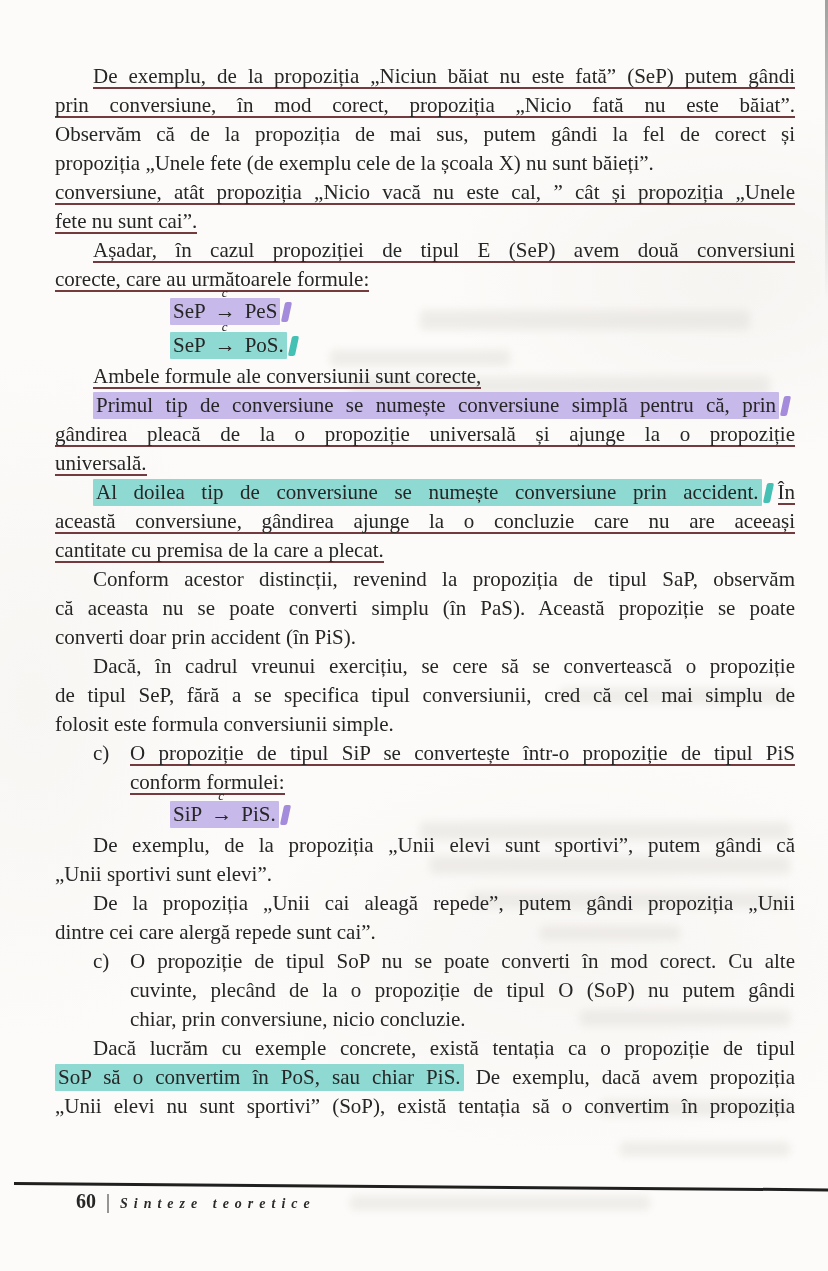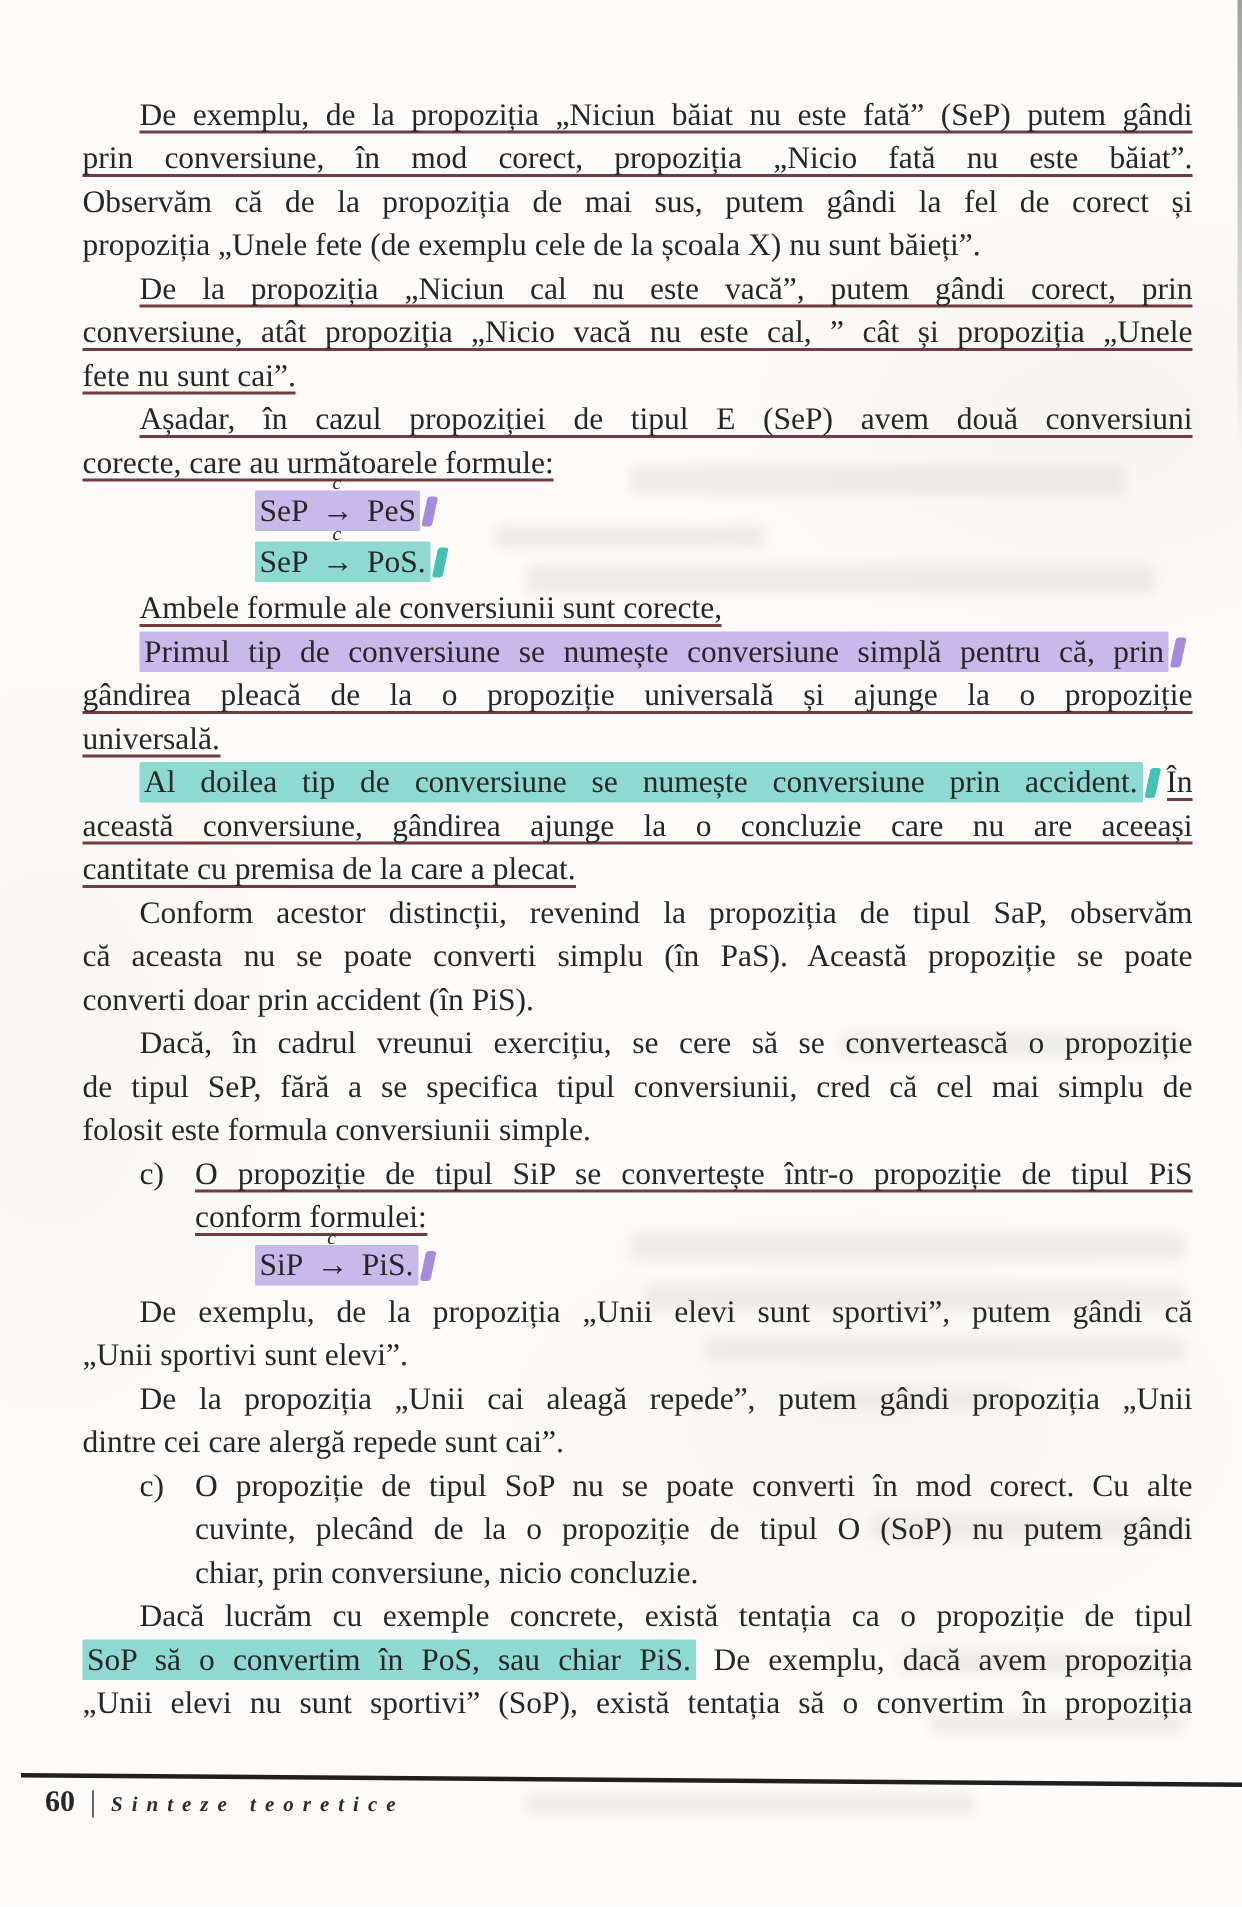--- a/index.html
+++ b/index.html
@@ -30,21 +30,21 @@
   .tail.t{background:#45c0b4;}
   .fm{height:34px;line-height:34px;padding-left:115px;}
   .arr{position:relative;margin:0 9px;}
   .arr .sup{position:absolute;top:-13px;left:7px;font-size:13px;font-style:italic;line-height:1;}
   .li{position:relative;padding-left:75px;}
   .li .mk{position:absolute;left:38px;top:0;}
   .cont{padding-left:75px;}
   .footer-rule{position:absolute;left:14px;right:-2px;top:1182px;height:3px;background:#1f1f1f;
                transform:rotate(0.45deg);transform-origin:left center;}
   .footer{position:absolute;left:30px;top:1190px;font-size:20px;white-space:nowrap;}
-  .footer .num{font-weight:bold;}
+  .footer .num{font-weight:bold;margin-left:46px;}
   .footer .sep{margin:0 10px;color:#333;}
   .footer .sec{font-style:italic;letter-spacing:6px;font-size:14px;font-weight:bold;color:#2b2b2b;}
   .sm{position:absolute;background:#dcd9d3;opacity:.42;filter:blur(4px);border-radius:4px;}
   .edge-shadow{position:absolute;right:0;top:0;width:3px;height:300px;
                background:linear-gradient(#555,rgba(85,85,85,0));opacity:.55;}
 </style>
 </head>
 <body>
 
 <div class="page">
@@ -63,21 +63,20 @@
   <div class="sm" style="left:600px;top:1100px;width:190px;height:16px"></div>
   <div class="sm" style="left:620px;top:1142px;width:170px;height:14px"></div>
   <div class="sm" style="left:350px;top:1196px;width:300px;height:14px"></div>
 
   <div class="text-col">
 
     <div class="ln ind jf"><span class="ul">De exemplu, de la propoziția „Niciun băiat nu este fată” (SeP) putem gândi</span></div>
     <div class="ln jf"><span class="ul">prin conversiune, în mod corect, propoziția „Nicio fată nu este băiat”.</span></div>
     <div class="ln jf"><span>Observăm că de la propoziția de mai sus, putem gândi la fel de corect și</span></div>
     <div class="ln"><span>propoziția „Unele fete (de exemplu cele de la școala X) nu sunt băieți”.</span></div>
-    <div class="ln ind jf"><span class="ul">De la propoziția „Niciun cal nu este vacă”, putem gândi corect, prin</span></div>
     <div class="ln jf"><span class="ul">conversiune, atât propoziția „Nicio vacă nu este cal, ” cât și propoziția „Unele</span></div>
     <div class="ln"><span class="ul">fete nu sunt cai”.</span></div>
     <div class="ln ind jf"><span class="ul">Așadar, în cazul propoziției de tipul E (SeP) avem două conversiuni</span></div>
     <div class="ln"><span class="ul">corecte, care au următoarele formule:</span></div>
 
     <div class="ln fm"><span class="hlp"><span>SeP</span><span class="arr"><span class="sup">c</span><span>→</span></span><span>PeS</span></span><span class="tail p"></span></div>
 
     <div class="ln fm"><span class="hlt"><span>SeP</span><span class="arr"><span class="sup">c</span><span>→</span></span><span>PoS.</span></span><span class="tail t"></span></div>
 
     <div class="ln ind"><span class="ul">Ambele formule ale conversiunii sunt corecte,</span></div>

